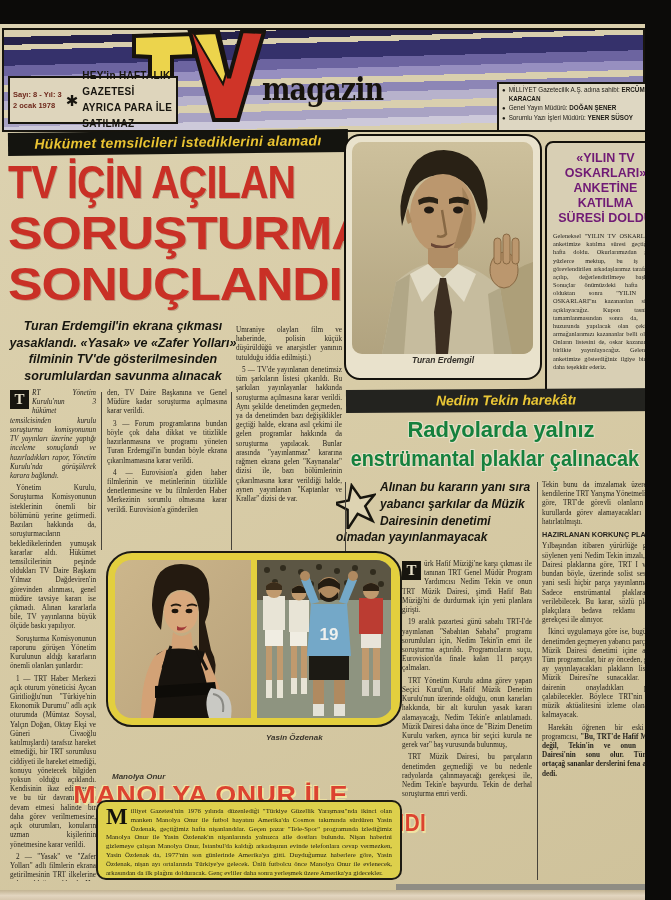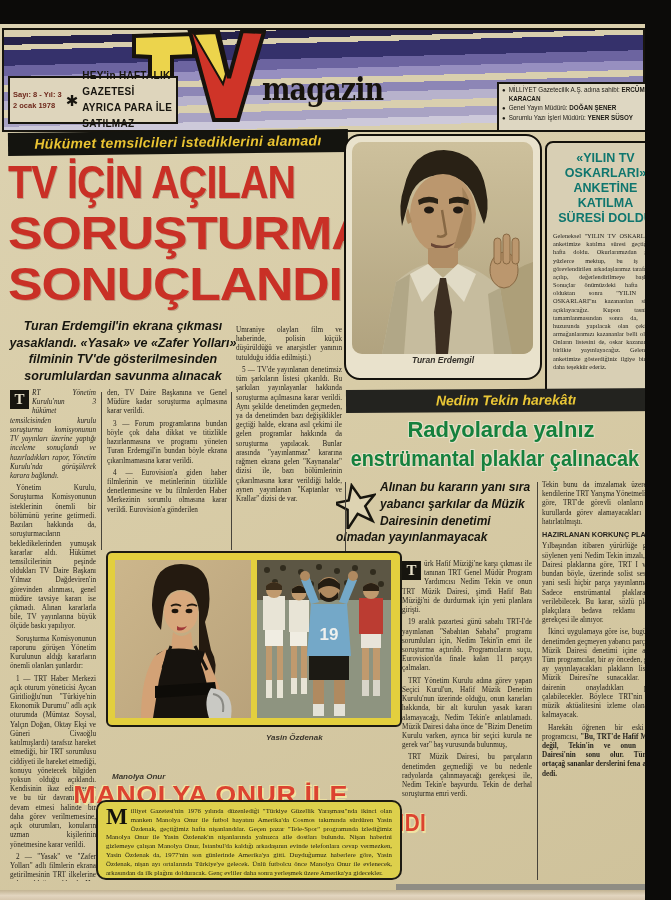--- a/index.html
+++ b/index.html
@@ -59,21 +59,21 @@
 
   
   .turan-frame{left:344px;top:134px;width:198px;height:246px;background:#e9e2cc;
                border:2.5px solid #14120c;border-radius:16px;box-sizing:border-box;padding:6px 6px 2px;}
   .turan-frame svg{border-radius:10px;display:block;}
   .cap{font:italic 700 8.5px/12px "Liberation Sans",sans-serif;color:#33302a;text-align:center;}
 
   
   .oscars{left:545px;top:141px;width:121px;height:257px;background:#d8cfb4;border:2px solid #14120c;
           border-radius:8px;box-sizing:border-box;padding:8px 6px 4px;}
-  .oscars-title{font:800 12.5px/15px "Liberation Sans",sans-serif;color:#0f766e;text-align:center;
+  .oscars-title{font:800 12.5px/15px "Liberation Sans",sans-serif;color:#701a75;text-align:center;
                 margin-bottom:6px;}
   .oscars-body{font-size:6.3px;line-height:1.3;text-align:justify;color:#262420;overflow:hidden;height:172px;}
 
   
   .nedim-bar{left:346px;top:389px;width:320px;height:23px;background:#23231f;color:#e9c636;
              font:italic 800 14px/23px "Liberation Sans",sans-serif;text-align:center;
              transform:rotate(-.4deg);}
   .blue-head{left:334px;top:415px;width:334px;text-align:center;font-family:"Liberation Sans",sans-serif;
              font-weight:800;color:#15803d;
              text-shadow:1px 1px 0 #e6dfc6,-1px -1px 0 #e6dfc6,1px -1px 0 #e6dfc6,-1px 1px 0 #e6dfc6;}
@@ -87,21 +87,21 @@
   .col p{margin:0 0 3px 0;text-indent:6px;}
   .col p.np{text-indent:0;}
   .col .it{font-style:italic;}
   .dropcap{float:left;width:19px;height:19px;background:#17150f;color:#e7e0c8;
            font:700 15px/19px "Liberation Serif",serif;text-align:center;margin:1px 3px 0 0;}
   .subhd{font-weight:700;font-family:"Liberation Sans",sans-serif;font-size:7.3px;margin:2px 0 1px;}
   .vrule{background:#47433a;width:1px;}
 
   
   .photo-frame{left:108px;top:553px;width:292px;height:172px;border:7px solid #e3cf3e;outline:2px solid #1c1a12;
-               border-radius:4px;box-sizing:border-box;background:#e3cf3e;display:flex;gap:6px;overflow:hidden;}
+               border-radius:24px;box-sizing:border-box;background:#e3cf3e;display:flex;gap:6px;overflow:hidden;}
   .photo-frame svg{display:block;}
   .cap-s{font:italic 700 8px/10px "Liberation Sans",sans-serif;color:#3a362c;}
   .eng-head{left:92px;top:742px;width:312px;text-align:left;font-family:"Liberation Sans",sans-serif;
             font-weight:900;color:#dc4330;letter-spacing:.5px;
             text-shadow:1.5px 1.5px 0 #f0e3a2,-1px -1px 0 #f0e3a2;margin-top:39px;}
   .eng-line{display:block;font-size:24px;line-height:28px;white-space:nowrap;transform-origin:50% 50%;}
   .eng-box{left:96px;top:800px;width:306px;height:80px;background:#ddd04c;border:2px solid #1c1a12;
            border-radius:10px;box-sizing:border-box;padding:5px 8px;overflow:hidden;}
   .eng-box .txt{font-size:6.8px;line-height:1.3;text-align:justify;color:#1f1d15;}
   .eng-drop{float:left;font:900 23px/20px "Liberation Serif",serif;color:#14120c;margin:0 3px 0 0;}

